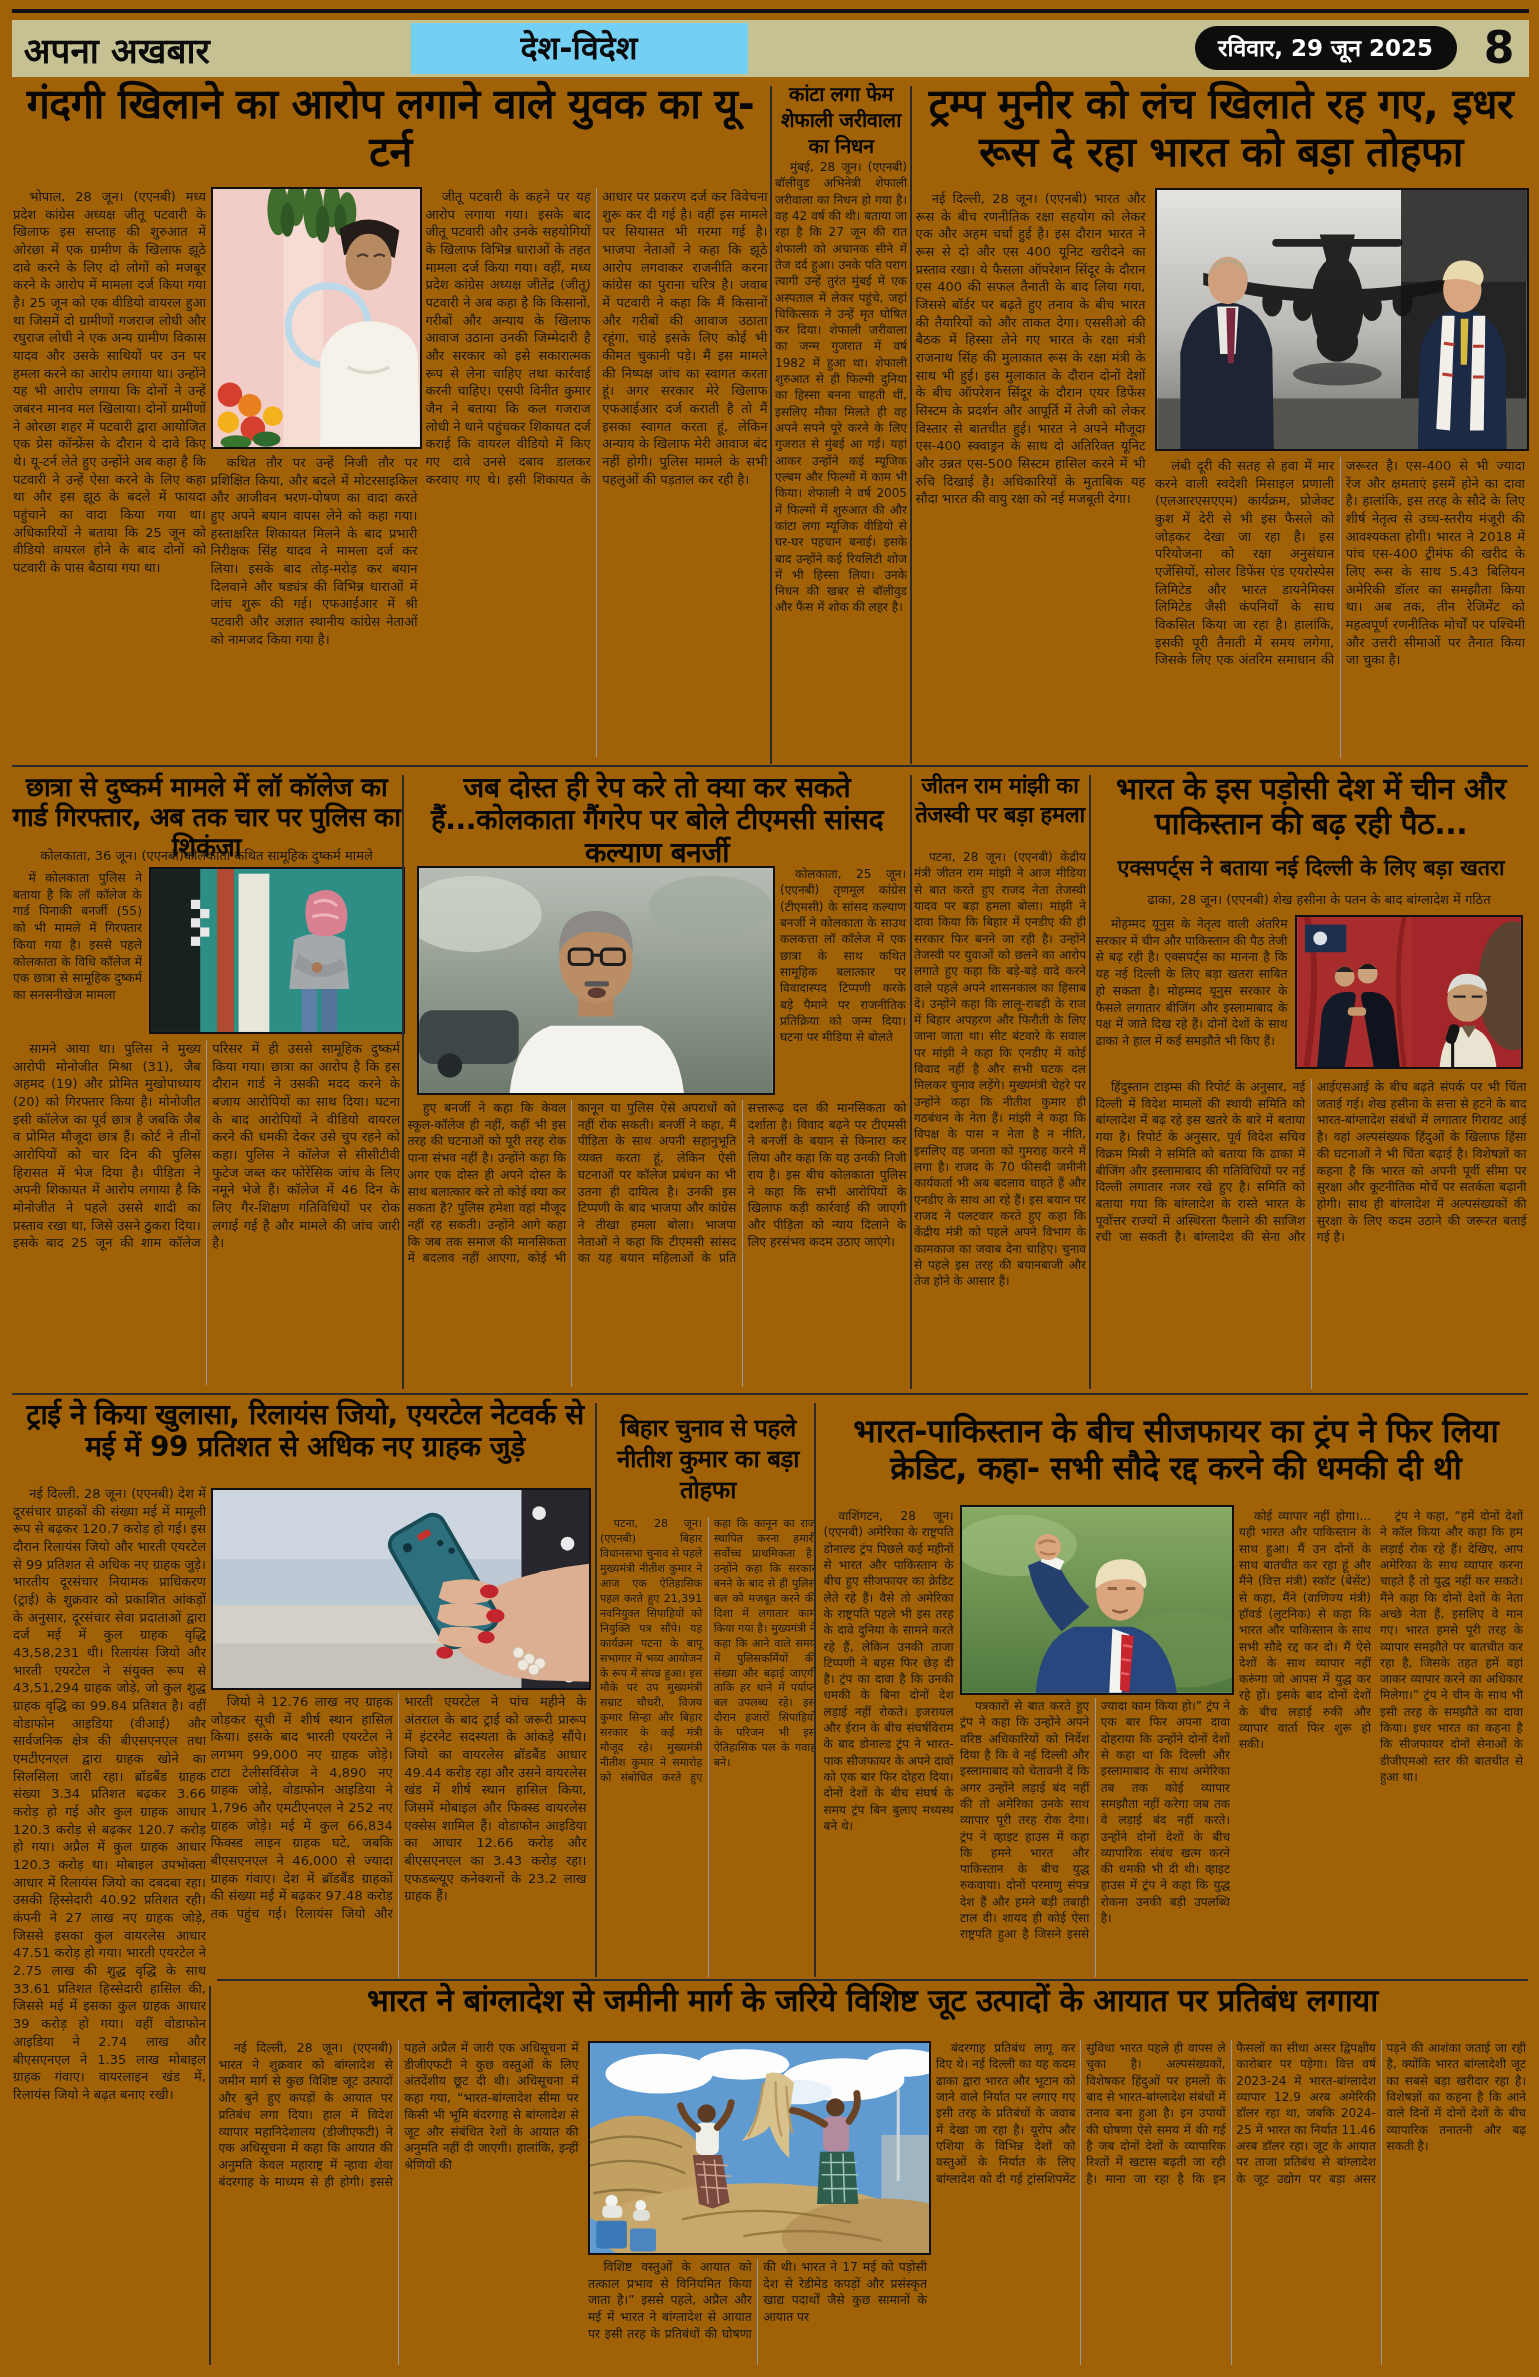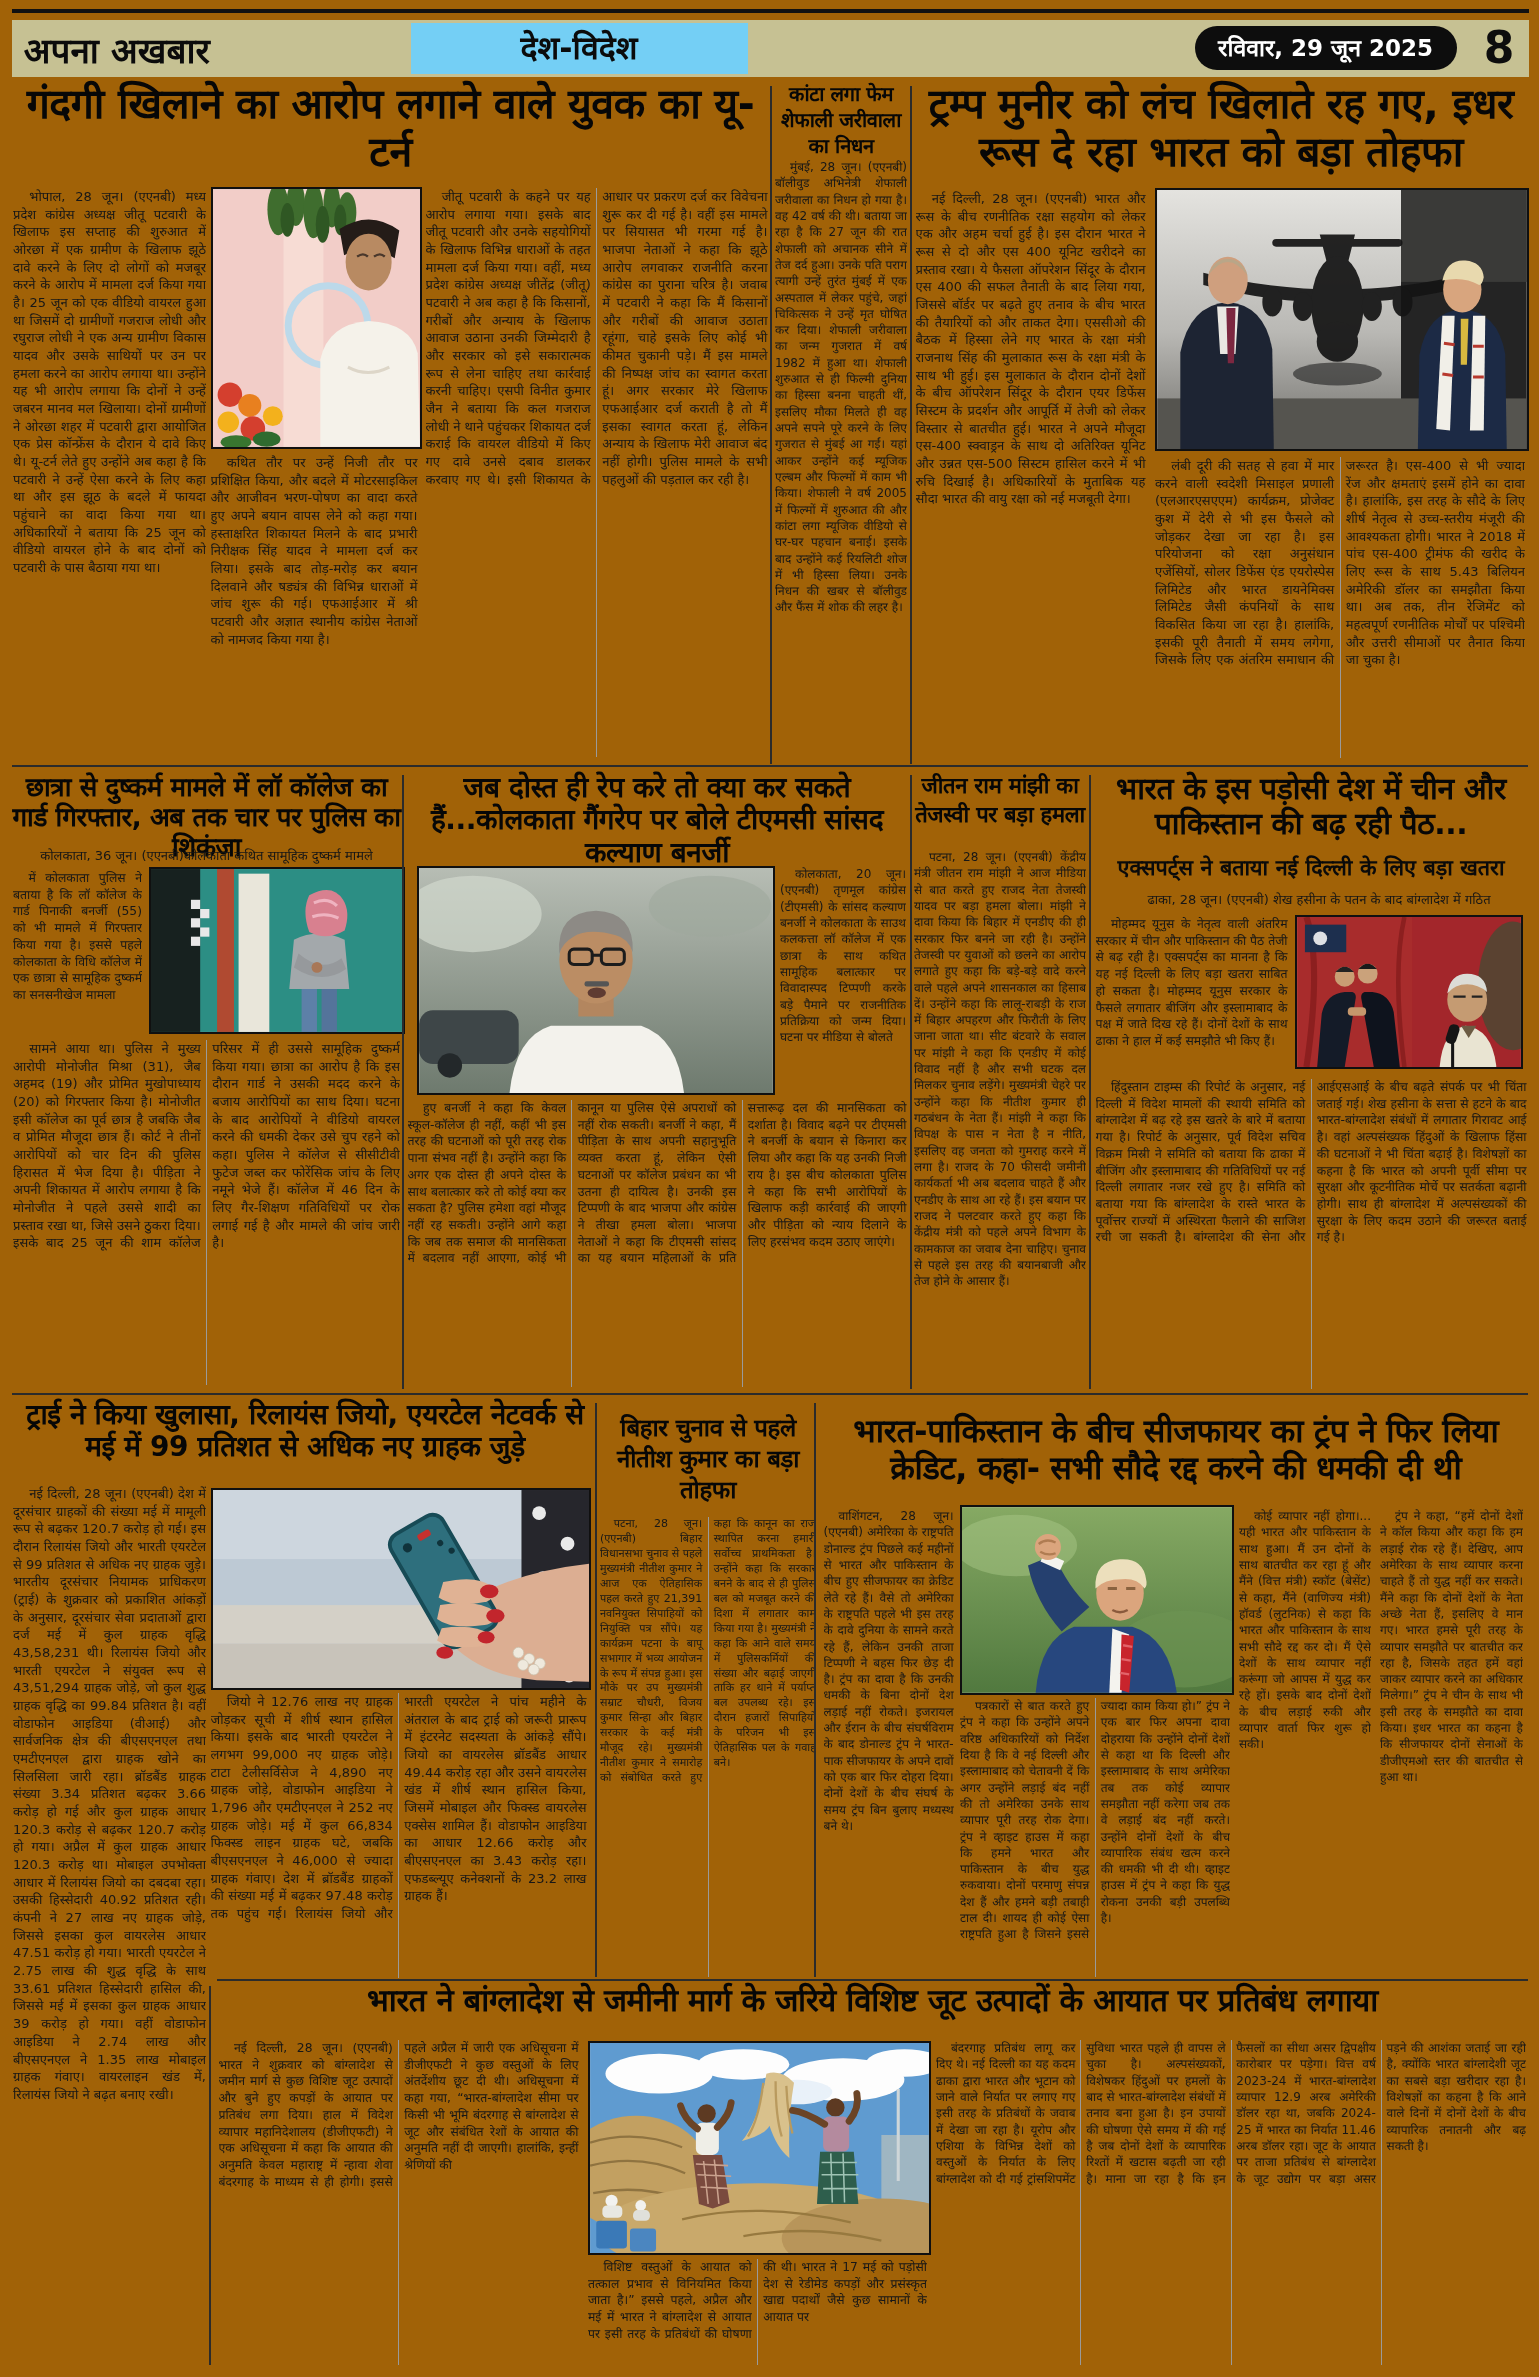--- a/index.html
+++ b/index.html
@@ -186,21 +186,21 @@
         <path d="M183,112 q-4,-54 48,-56 q50,2 48,54 q-6,-18 -22,-22 q-36,-10 -56,2 q-14,8 -18,22z" fill="#8d8a85"></path>
         <g stroke="#1c1c1c" stroke-width="4" fill="none">
             <rect x="196" y="106" width="30" height="20" rx="6"></rect>
             <rect x="238" y="106" width="30" height="20" rx="6"></rect>
             <line x1="226" y1="114" x2="238" y2="114"></line>
           </g>
         <rect x="216" y="148" width="32" height="7" rx="3" fill="#555"></rect>
         <ellipse cx="232" cy="163" rx="12" ry="7" fill="#5e3b32"></ellipse>
       </svg>
     </figure>
-    <div class="bd" style="left:374px;top:94px;width:126px;height:227px;font-size:12px;">कोलकाता, 20 जून। (एएनबी) तृणमूल कांग्रेस (टीएमसी) के सांसद कल्याण बनर्जी ने कोलकाता के साउथ कलकत्ता लॉ कॉलेज में एक छात्रा के साथ कथित सामूहिक बलात्कार पर विवादास्पद टिप्पणी करके बड़े पैमाने पर राजनीतिक प्रतिक्रिया को जन्म दिया। घटना पर मीडिया से बोलते</div>
+    <div class="bd" style="left:374px;top:94px;width:126px;height:227px;font-size:12px;">कोलकाता, 25 जून। (एएनबी) तृणमूल कांग्रेस (टीएमसी) के सांसद कल्याण बनर्जी ने कोलकाता के साउथ कलकत्ता लॉ कॉलेज में एक छात्रा के साथ कथित सामूहिक बलात्कार पर विवादास्पद टिप्पणी करके बड़े पैमाने पर राजनीतिक प्रतिक्रिया को जन्म दिया। घटना पर मीडिया से बोलते</div>
     <div class="bd cols3" style="left:1.5px;top:328px;width:499px;height:287px;font-size:12.3px;">हुए बनर्जी ने कहा कि केवल स्कूल-कॉलेज ही नहीं, कहीं भी इस तरह की घटनाओं को पूरी तरह रोक पाना संभव नहीं है। उन्होंने कहा कि अगर एक दोस्त ही अपने दोस्त के साथ बलात्कार करे तो कोई क्या कर सकता है? पुलिस हमेशा वहां मौजूद नहीं रह सकती। उन्होंने आगे कहा कि जब तक समाज की मानसिकता में बदलाव नहीं आएगा, कोई भी कानून या पुलिस ऐसे अपराधों को नहीं रोक सकती। बनर्जी ने कहा, मैं पीड़िता के साथ अपनी सहानुभूति व्यक्त करता हूं, लेकिन ऐसी घटनाओं पर कॉलेज प्रबंधन का भी उतना ही दायित्व है। उनकी इस टिप्पणी के बाद भाजपा और कांग्रेस ने तीखा हमला बोला। भाजपा नेताओं ने कहा कि टीएमसी सांसद का यह बयान महिलाओं के प्रति सत्तारूढ़ दल की मानसिकता को दर्शाता है। विवाद बढ़ने पर टीएमसी ने बनर्जी के बयान से किनारा कर लिया और कहा कि यह उनकी निजी राय है। इस बीच कोलकाता पुलिस ने कहा कि सभी आरोपियों के खिलाफ कड़ी कार्रवाई की जाएगी और पीड़िता को न्याय दिलाने के लिए हरसंभव कदम उठाए जाएंगे।</div>
   </section>
 
   <section class="art" style="left:914px;top:772px;width:172px;height:618px;">
     <div class="h1" style="font-size:22px;line-height:1.3;">जीतन राम मांझी का तेजस्वी पर बड़ा हमला</div>
     <div class="bd" style="left:0;top:77px;width:172px;height:537px;font-size:12px;">पटना, 28 जून। (एएनबी) केंद्रीय मंत्री जीतन राम मांझी ने आज मीडिया से बात करते हुए राजद नेता तेजस्वी यादव पर बड़ा हमला बोला। मांझी ने दावा किया कि बिहार में एनडीए की ही सरकार फिर बनने जा रही है। उन्होंने तेजस्वी पर युवाओं को छलने का आरोप लगाते हुए कहा कि बड़े-बड़े वादे करने वाले पहले अपने शासनकाल का हिसाब दें। उन्होंने कहा कि लालू-राबड़ी के राज में बिहार अपहरण और फिरौती के लिए जाना जाता था। सीट बंटवारे के सवाल पर मांझी ने कहा कि एनडीए में कोई विवाद नहीं है और सभी घटक दल मिलकर चुनाव लड़ेंगे। मुख्यमंत्री चेहरे पर उन्होंने कहा कि नीतीश कुमार ही गठबंधन के नेता हैं। मांझी ने कहा कि विपक्ष के पास न नेता है न नीति, इसलिए वह जनता को गुमराह करने में लगा है। राजद के 70 फीसदी जमीनी कार्यकर्ता भी अब बदलाव चाहते हैं और एनडीए के साथ आ रहे हैं। इस बयान पर राजद ने पलटवार करते हुए कहा कि केंद्रीय मंत्री को पहले अपने विभाग के कामकाज का जवाब देना चाहिए। चुनाव से पहले इस तरह की बयानबाजी और तेज होने के आसार हैं।</div>
   </section>
 
   <section class="art" style="left:1094px;top:772px;width:434px;height:618px;">
     <div class="h1" style="font-size:30px;">भारत के इस पड़ोसी देश में चीन और पाकिस्तान की बढ़ रही पैठ...</div>

